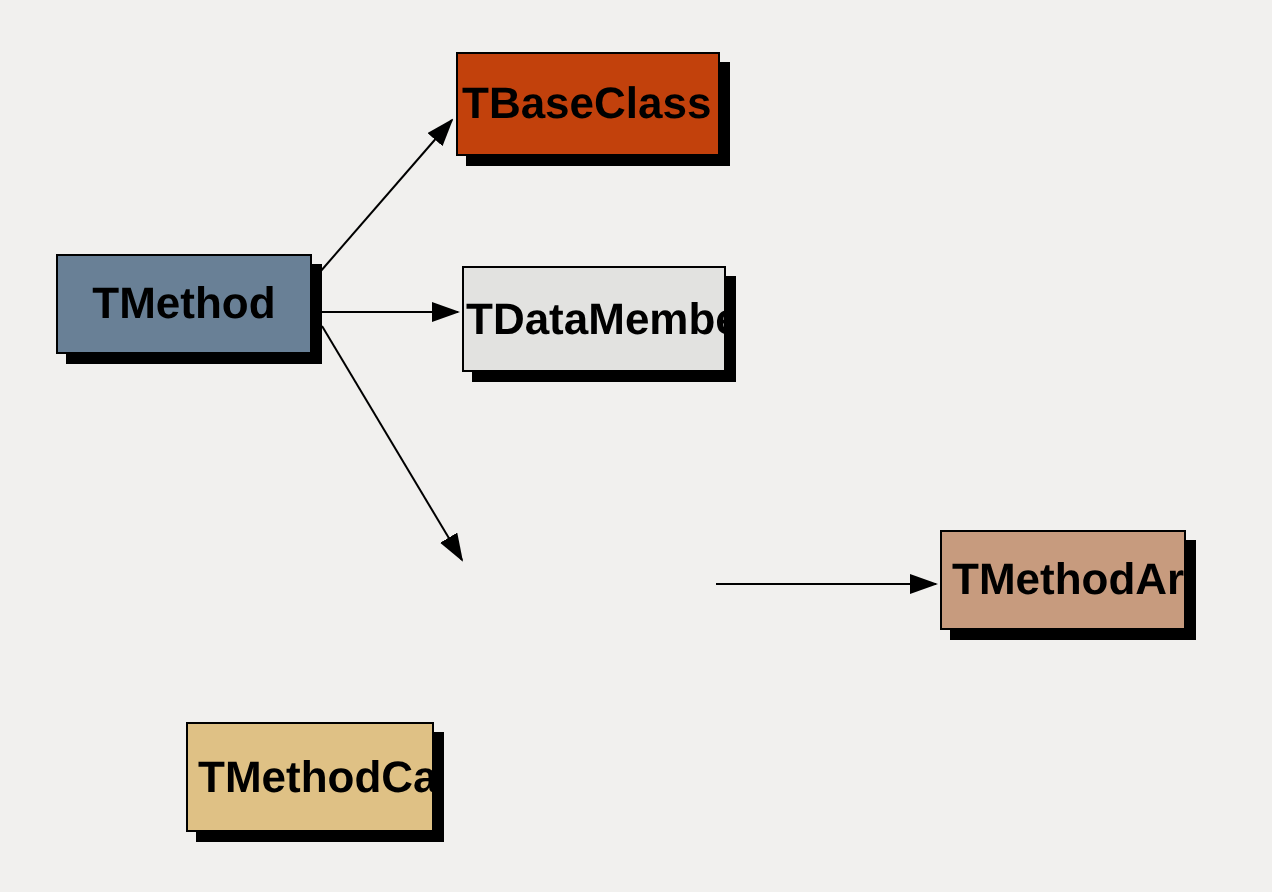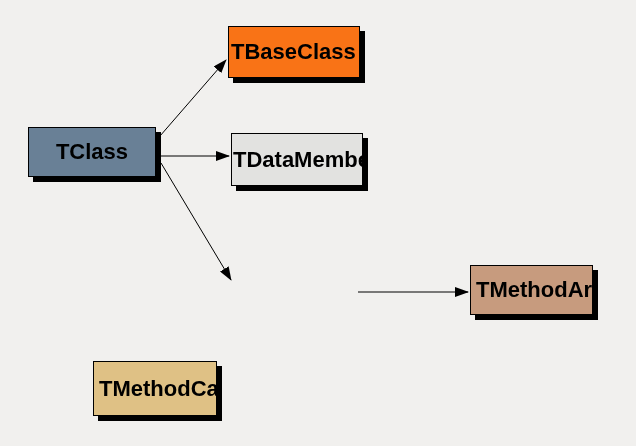--- a/index.html
+++ b/index.html
@@ -57,24 +57,24 @@
         <path d="M0,0 L14,5 L0,10 Z" fill="#000"></path>
       </marker>
     </defs>
     <line x1="160" y1="136" x2="226" y2="60" stroke="#000" stroke-width="1" marker-end="url(#arrowhead)"></line>
     <line x1="160" y1="156" x2="229" y2="156" stroke="#000" stroke-width="1" marker-end="url(#arrowhead)"></line>
     <line x1="161" y1="163" x2="231" y2="280" stroke="#000" stroke-width="1" marker-end="url(#arrowhead)"></line>
     <line x1="358" y1="292" x2="468" y2="292" stroke="#000" stroke-width="1" marker-end="url(#arrowhead)"></line>
   </svg>
 
   <div class="node node-tclass" style="background: rgb(105, 128, 150);">
-    <span class="lbl">TClass</span>
+    <span class="lbl">TMethod</span>
   </div>
 
-  <div class="node node-tbaseclass" style="background: #f97316;">
+  <div class="node node-tbaseclass" style="background: #c2410c;">
     <span class="lbl">TBaseClass</span>
   </div>
 
   <div class="node node-tdatamember" style="background: rgb(226, 226, 224);">
     <span class="lbl">TDataMember</span>
   </div>
 
 
   <div class="node node-tmethodarg" style="background: rgb(199, 155, 126);">
     <span class="lbl">TMethodArg</span>

